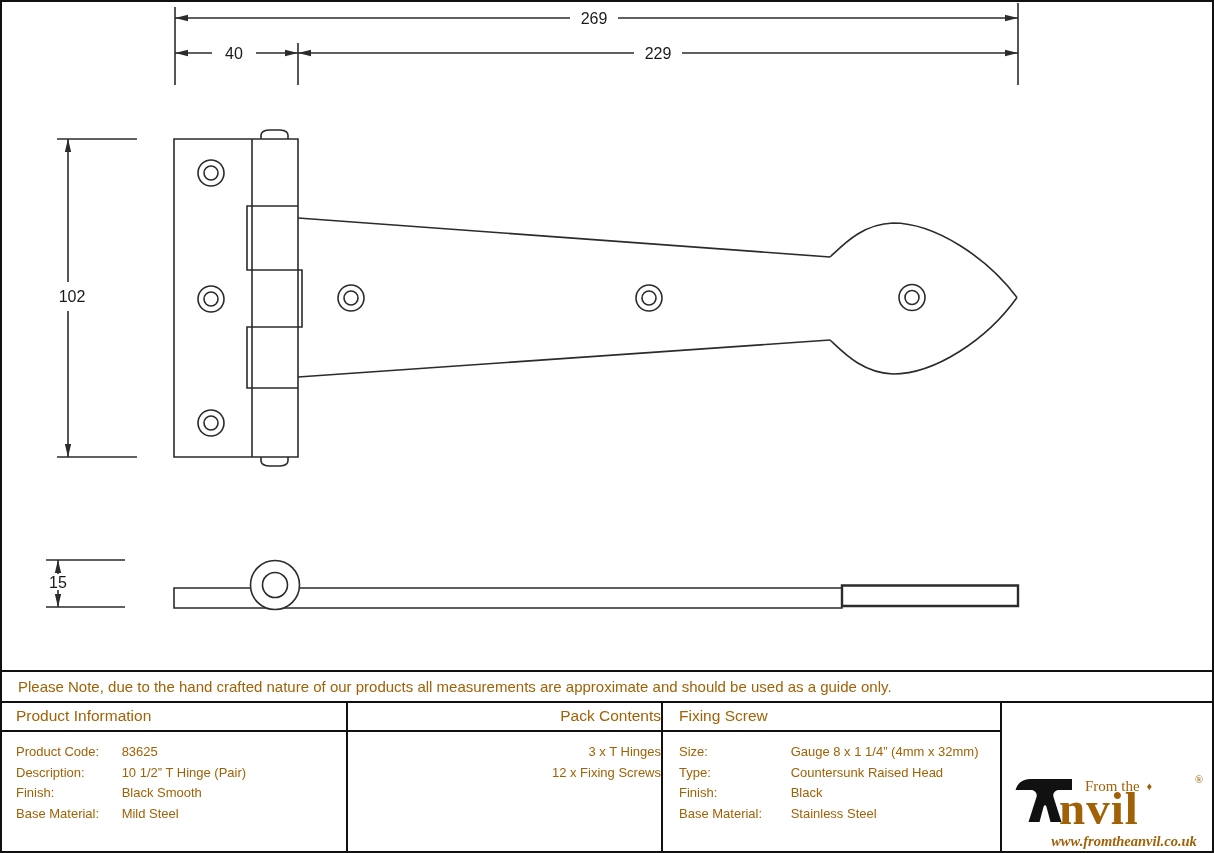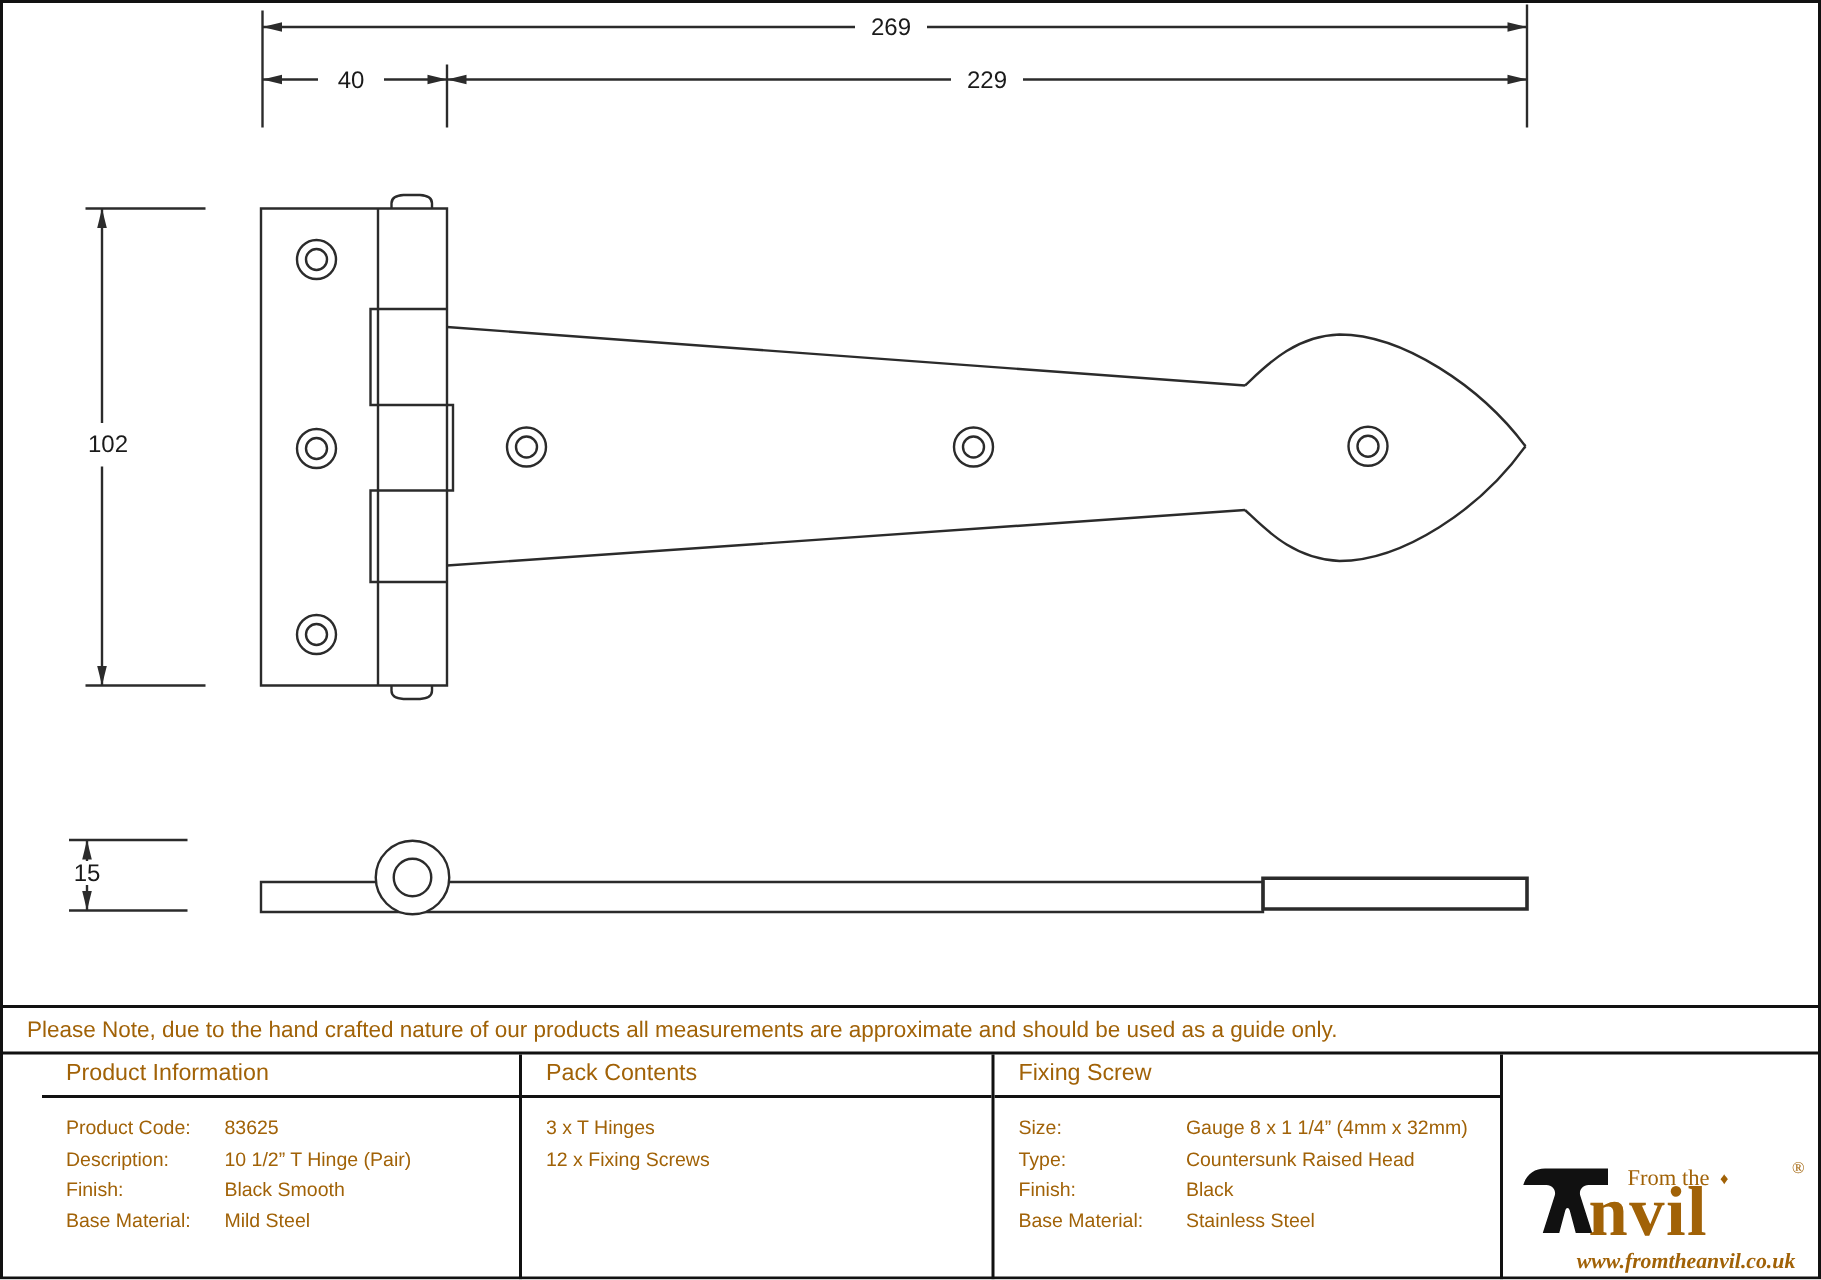--- a/index.html
+++ b/index.html
@@ -21,22 +21,22 @@
   }
   .note-row {
     position:absolute; left:0; right:0; top:670px; height:33px; box-sizing:border-box;
     border-top:2px solid #111; border-bottom:2px solid #111;
     display:flex; align-items:center; padding-left:18px; font-size:15px;
   }
   .spec-table {
     position:absolute; left:0; right:0; top:703px; bottom:0; display:flex;
   }
   .col { box-sizing:border-box; border-right:2px solid #111; }
-  .col-product { width:348px;padding-left:28px; }
-  .col-pack    { width:315px; }
+  .col-product { width:348px; }
+  .col-pack    { width:315px;text-align:right; }
   .col-screw   { width:339px; }
   .col-logo    { flex:1; border-right:none; display:flex; align-items:flex-end; justify-content:center; }
   .col-header {
     height:29px; box-sizing:border-box; border-bottom:2px solid #111;
     line-height:26px; padding-left:16px; font-size:15.5px;
   }
   .col-body { padding:10px 0 0 16px; font-size:13px; }
   .kv { line-height:20.5px; white-space:nowrap; }
   .kv .k { display:inline-block; }
   .col-product .kv .k { width:102px; }

